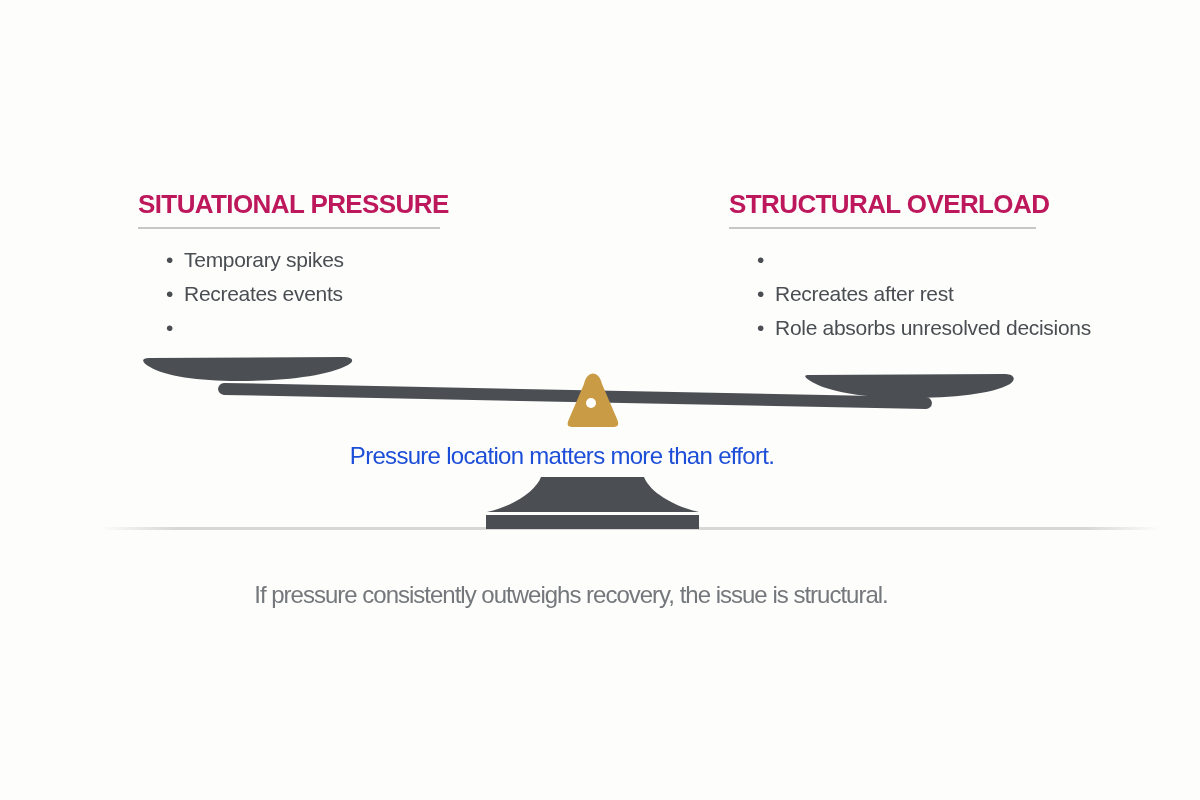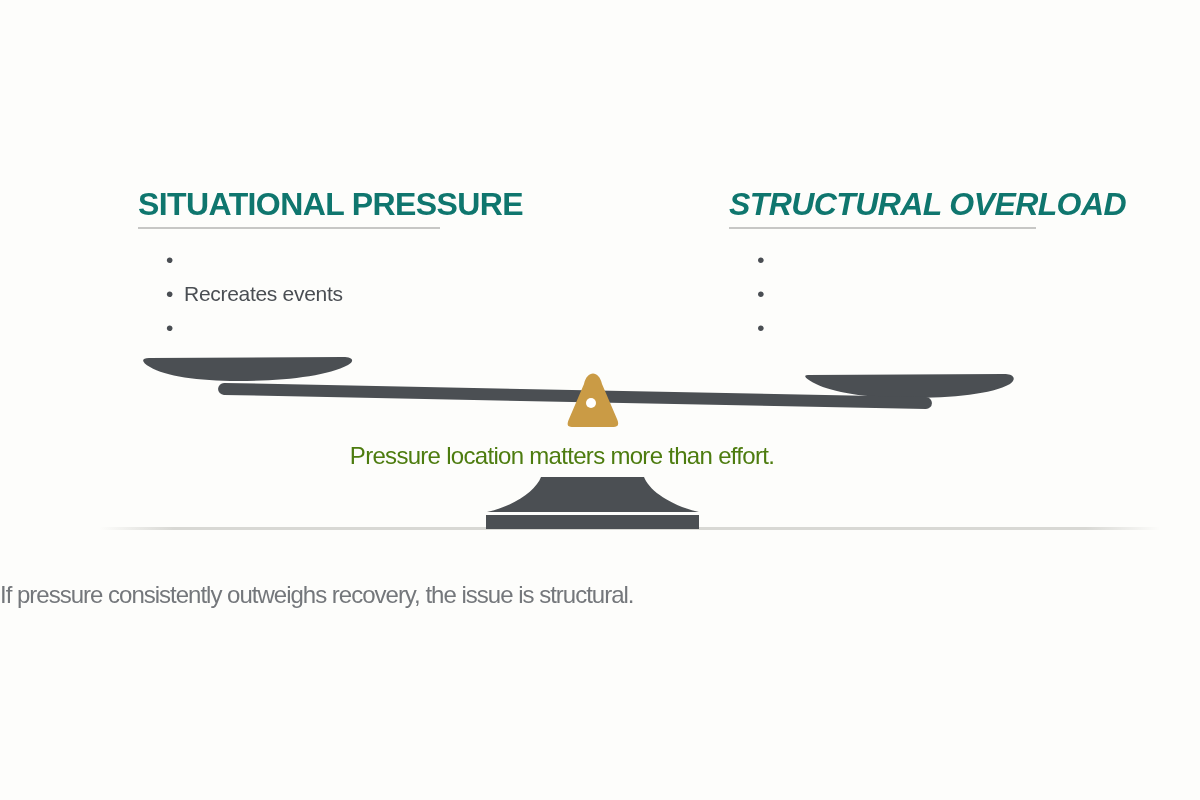--- a/index.html
+++ b/index.html
@@ -3,76 +3,79 @@
 <meta charset="utf-8">
 <style>
   html,body{margin:0;padding:0;}
   body{
     width:1200px;height:800px;position:relative;overflow:hidden;
     background:#fdfdfb;
     font-family:"Liberation Sans","DejaVu Sans",sans-serif;
   }
   .col{position:absolute;top:191px;}
   .col-left{left:138px;width:380px;}
-  .col-right{left:729px;width:420px;font-style:italic;}
+  .col-right{left:729px;width:420px;}
   .col-title{
-    font-size:32px;font-weight:bold;letter-spacing:-0.6px;
-    color:#0f766e;line-height:27px;white-space:nowrap;
+    font-size:26px;font-weight:bold;letter-spacing:-0.6px;
+    color:#be185d;line-height:27px;white-space:nowrap;
   }
   .col-rule{height:0;border-top:2px solid #c7c7c5;margin-top:9px;}
   .col-left .col-rule{width:302px;}
   .col-right .col-rule{width:307px;}
   .bullets{list-style:none;margin:14px 0 0 0;padding:0 0 0 28px;}
   .bullets li{
     display:flex;align-items:baseline;line-height:34px;
     font-size:21px;letter-spacing:-0.3px;color:#4a4e53;white-space:nowrap;
   }
   .dot{margin-right:11px;font-size:21px;color:#4a4e53;}
   .scale-svg{position:absolute;left:0;top:0;width:1200px;height:800px;}
   .caption-mid{
     position:absolute;top:441px;left:0;width:1124px;text-align:center;
-    font-size:24px;letter-spacing:-0.7px;color:#4d7c0f;line-height:30px;
+    font-size:24px;letter-spacing:-0.7px;color:#1d4ed8;line-height:30px;
   }
   .caption-footer{
-    position:absolute;top:580px;left:0;width:1142px;text-align:left;
+    position:absolute;top:580px;left:0;width:1142px;text-align:center;
     font-size:24px;letter-spacing:-1px;color:#74777b;line-height:30px;
   }
 </style>
 </head>
 <body style="background: rgb(253, 253, 251);">
 
 <div class="col col-left">
   <div class="col-title">SITUATIONAL PRESSURE</div>
   <div class="col-rule"></div>
   <ul class="bullets">
     <li>
       <span class="dot">•</span>
+      <span>Temporary spikes</span>
     </li>
     <li>
       <span class="dot">•</span>
       <span>Recreates events</span>
     </li>
     <li>
       <span class="dot">•</span>
     </li>
   </ul>
 </div>
 
 <div class="col col-right">
   <div class="col-title">STRUCTURAL OVERLOAD</div>
   <div class="col-rule"></div>
   <ul class="bullets">
     <li>
       <span class="dot">•</span>
     </li>
     <li>
       <span class="dot">•</span>
+      <span>Recreates after rest</span>
     </li>
     <li>
       <span class="dot">•</span>
+      <span>Role absorbs unresolved decisions</span>
     </li>
   </ul>
 </div>
 
 <svg class="scale-svg" viewBox="0 0 1200 800" aria-hidden="true">
   <defs>
     <linearGradient id="groundFade" x1="0" y1="0" x2="1" y2="0">
       <stop offset="0" stop-color="#d8d8d4" stop-opacity="0"></stop>
       <stop offset="0.07" stop-color="#d8d8d4" stop-opacity="1"></stop>
       <stop offset="0.93" stop-color="#d8d8d4" stop-opacity="1"></stop>

